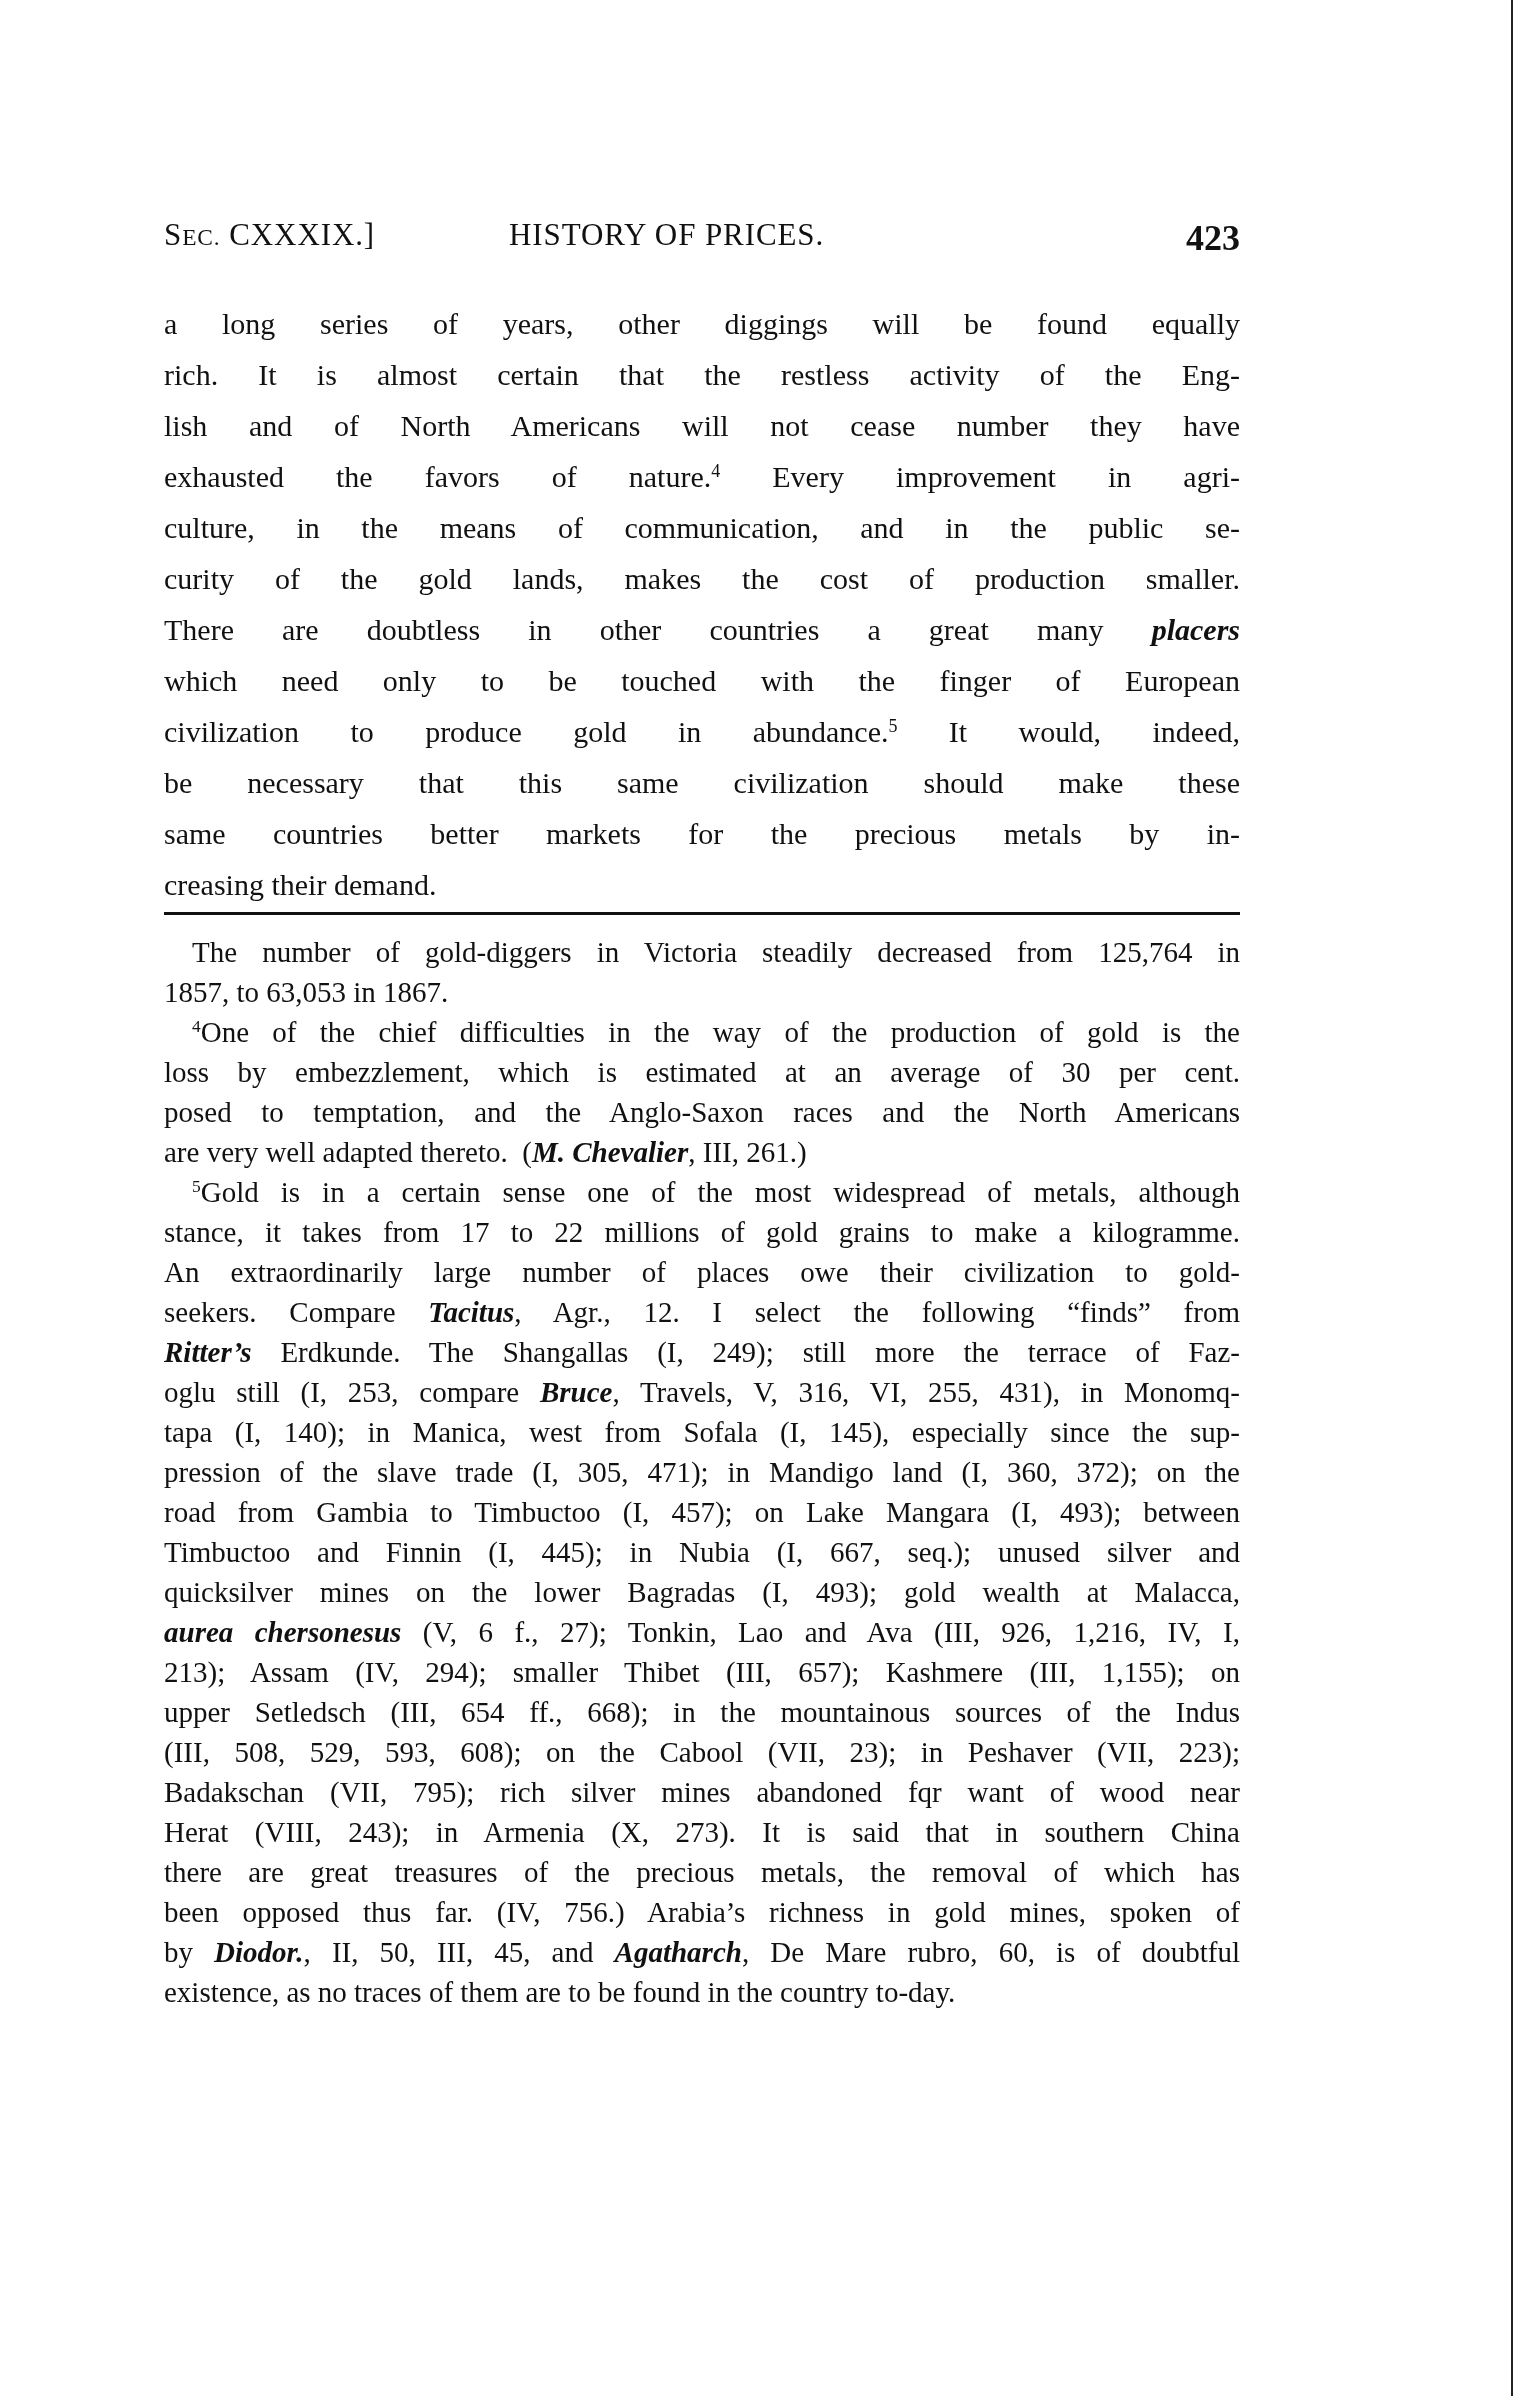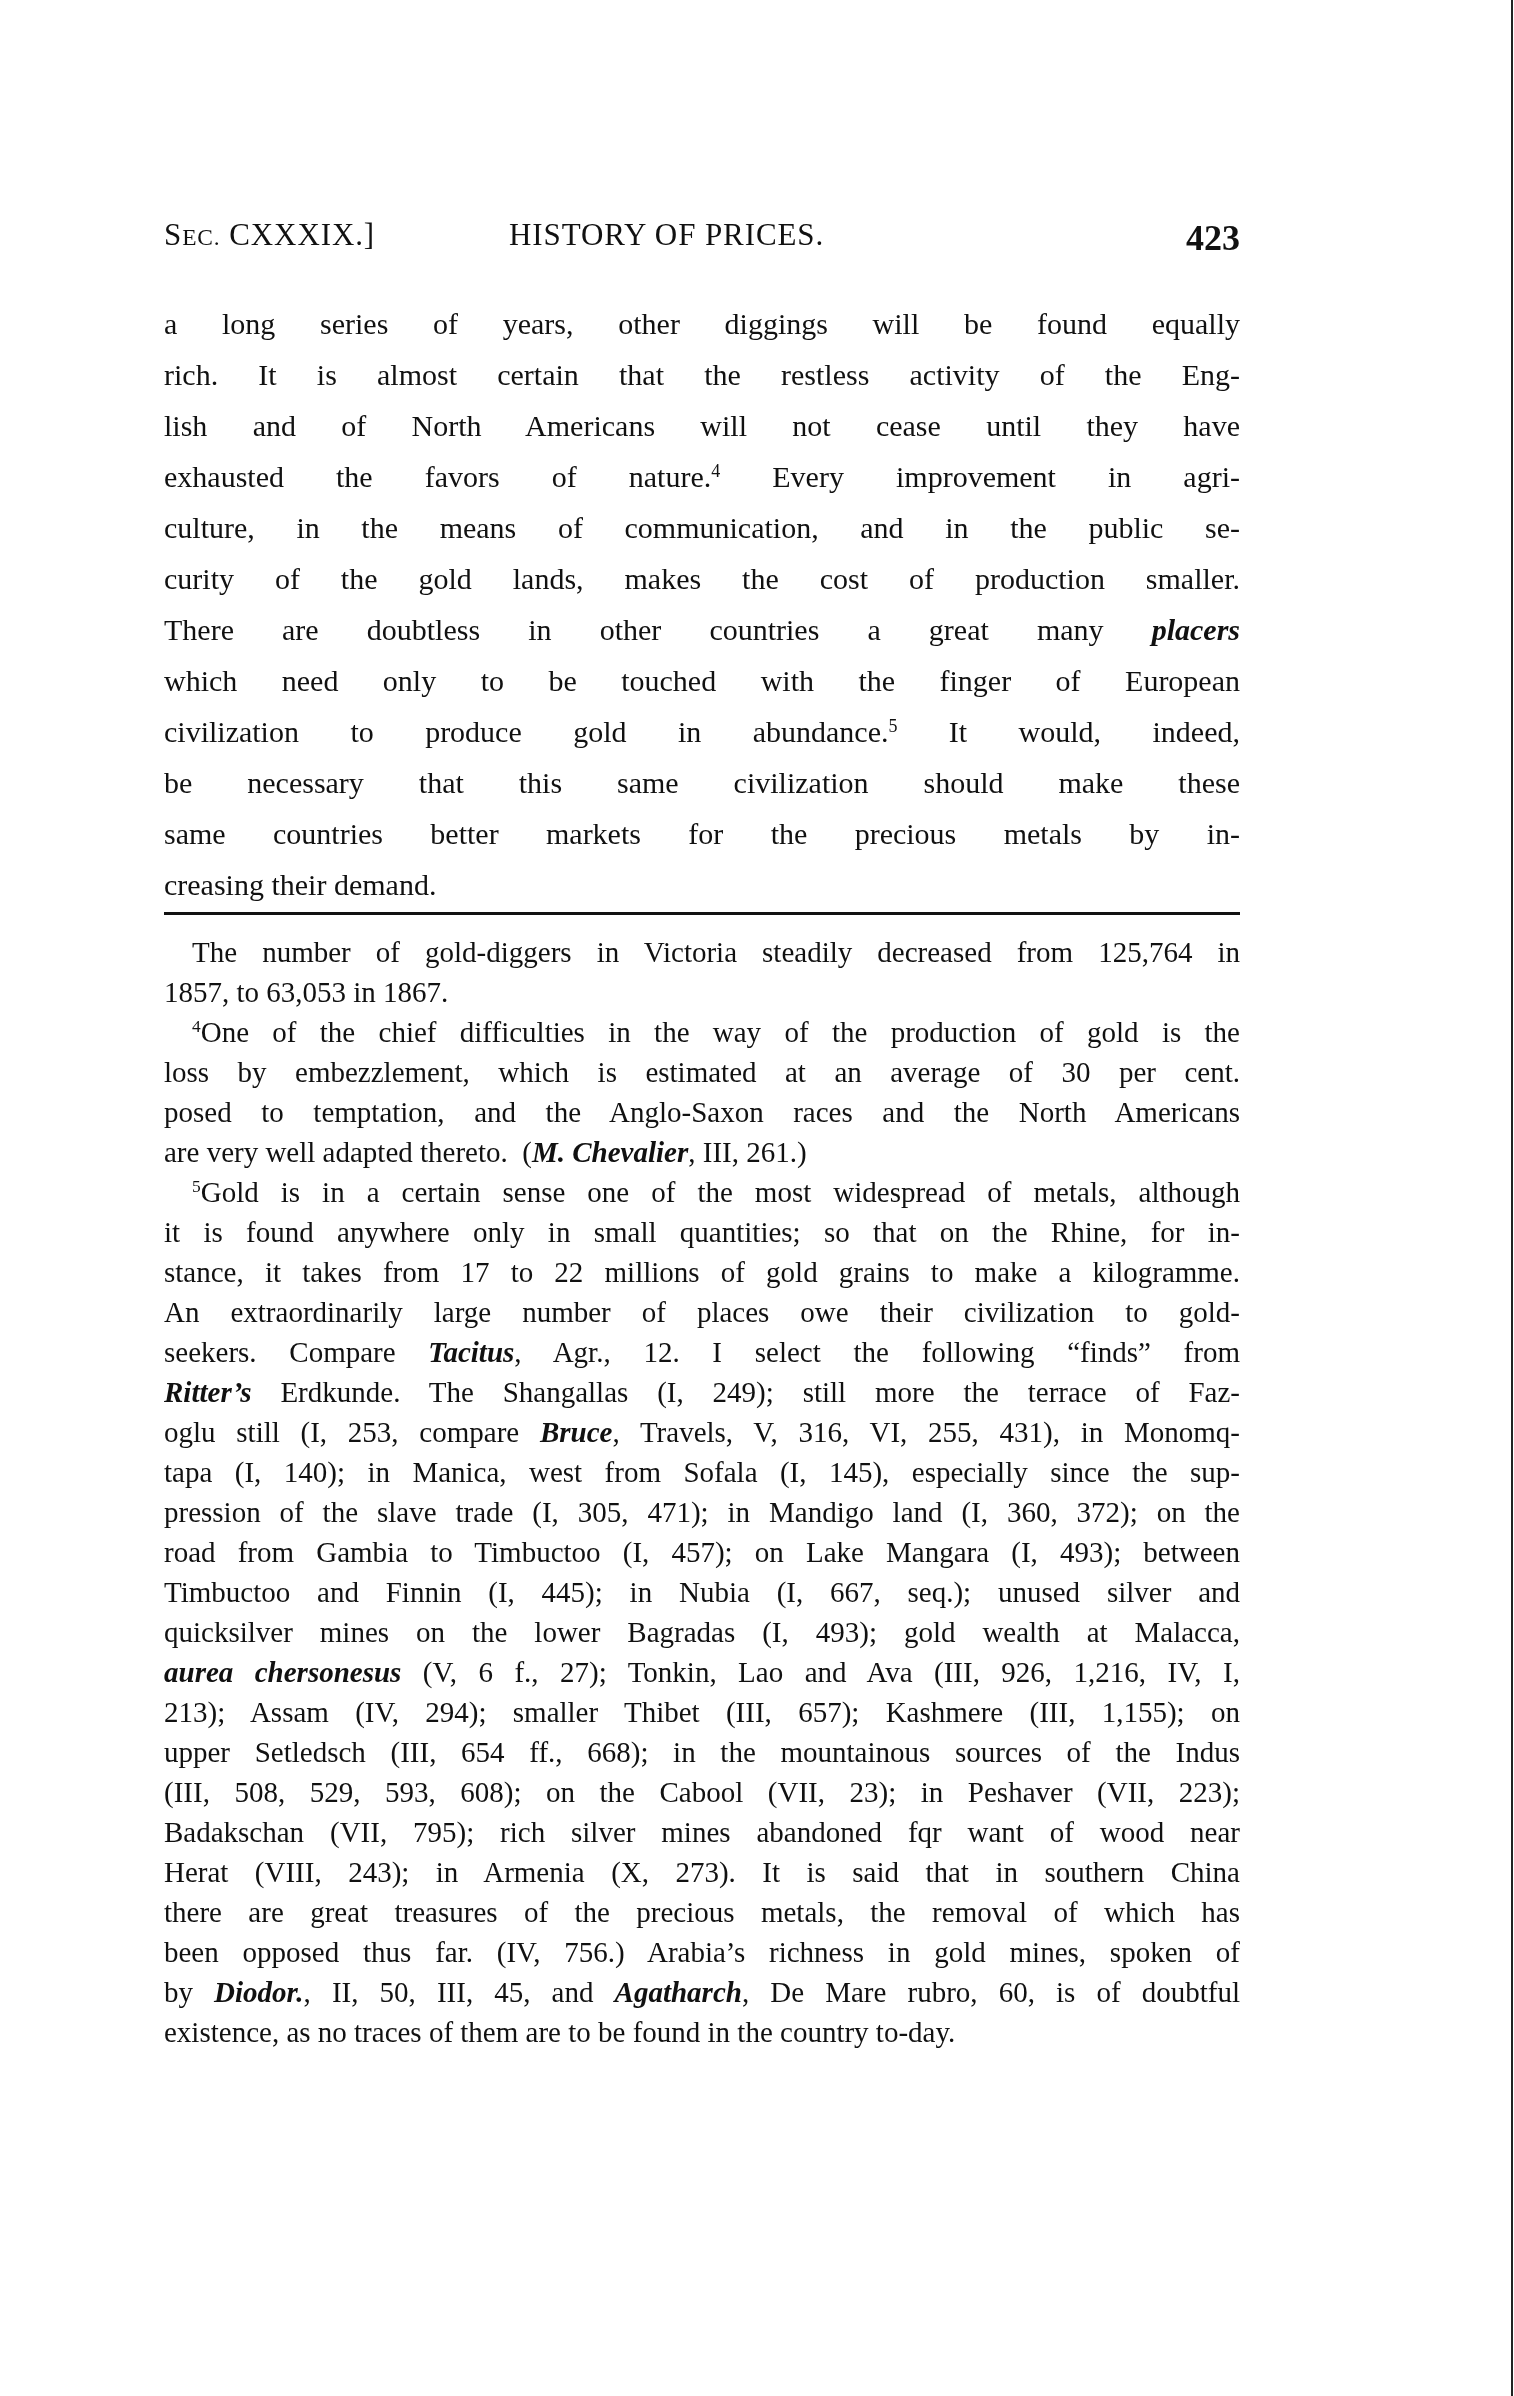--- a/index.html
+++ b/index.html
@@ -28,21 +28,21 @@
 
 <div class="running-head">
   <span class="rh-section"><span class="sc-big">S</span><span class="sc-small">EC.</span><span> CXXXIX.]</span></span>
   <span class="rh-title">HISTORY OF PRICES.</span>
   <span class="rh-page">423</span>
 </div>
 
 <div class="body-text">
   <span class="line">a long series of years, other diggings will be found equally</span>
   <span class="line">rich.  It is almost certain that the restless activity of the Eng-</span>
-  <span class="line">lish and of North Americans will not cease until they have</span>
+  <span class="line">lish and of North Americans will not cease number they have</span>
   <span class="line"><span>exhausted the favors of nature.</span><sup class="fn-mark">4</sup><span> Every improvement in agri-</span></span>
   <span class="line">culture, in the means of communication, and in the public se-</span>
   <span class="line">curity of the gold lands, makes the cost of production smaller.</span>
   <span class="line"><span>There are doubtless in other countries a great many</span> <i>placers</i></span>
   <span class="line">which need only to be touched with the finger of European</span>
   <span class="line"><span>civilization to produce gold in abundance.</span><sup class="fn-mark">5</sup><span> It would, indeed,</span></span>
   <span class="line">be necessary that this same civilization should make these</span>
   <span class="line">same countries better markets for the precious metals by in-</span>
   <span class="line last">creasing their demand.</span>
 </div>
@@ -53,21 +53,20 @@
 
   <span class="line indent">The number of gold-diggers in Victoria steadily decreased from 125,764 in</span>
   <span class="line last">1857, to 63,053 in 1867.</span>
 
   <span class="line indent"><sup class="fn-mark">4</sup><span>One of the chief difficulties in the way of the production of gold is the</span></span>
   <span class="line">loss by embezzlement, which is estimated at an average of 30 per cent.</span>
   <span class="line">posed to temptation, and the Anglo-Saxon races and the North Americans</span>
   <span class="line last"><span>are very well adapted thereto.</span>&nbsp;&nbsp;<span>(</span><i>M. Chevalier</i><span>, III, 261.)</span></span>
 
   <span class="line indent"><sup class="fn-mark">5</sup><span>Gold is in a certain sense one of the most widespread of metals, although</span></span>
-  <span class="line">it is found anywhere only in small quantities; so that on the Rhine, for in-</span>
   <span class="line">stance, it takes from 17 to 22 millions of gold grains to make a kilogramme.</span>
   <span class="line">An extraordinarily large number of places owe their civilization to gold-</span>
   <span class="line"><span>seekers.  Compare </span><i>Tacitus</i><span>, Agr., 12.  I select the following “finds” from</span></span>
   <span class="line"><i>Ritter’s</i><span> Erdkunde.  The Shangallas (I, 249); still more the terrace of Faz-</span></span>
   <span class="line"><span>oglu still (I, 253, compare </span><i>Bruce</i><span>, Travels, V, 316, VI, 255, 431), in Monomq-</span></span>
   <span class="line">tapa (I, 140); in Manica, west from Sofala (I, 145), especially since the sup-</span>
   <span class="line">pression of the slave trade (I, 305, 471); in Mandigo land (I, 360, 372); on the</span>
   <span class="line">road from Gambia to Timbuctoo (I, 457); on Lake Mangara (I, 493); between</span>
   <span class="line">Timbuctoo and Finnin (I, 445); in Nubia (I, 667, seq.); unused silver and</span>
   <span class="line">quicksilver mines on the lower Bagradas (I, 493); gold wealth at Malacca,</span>

